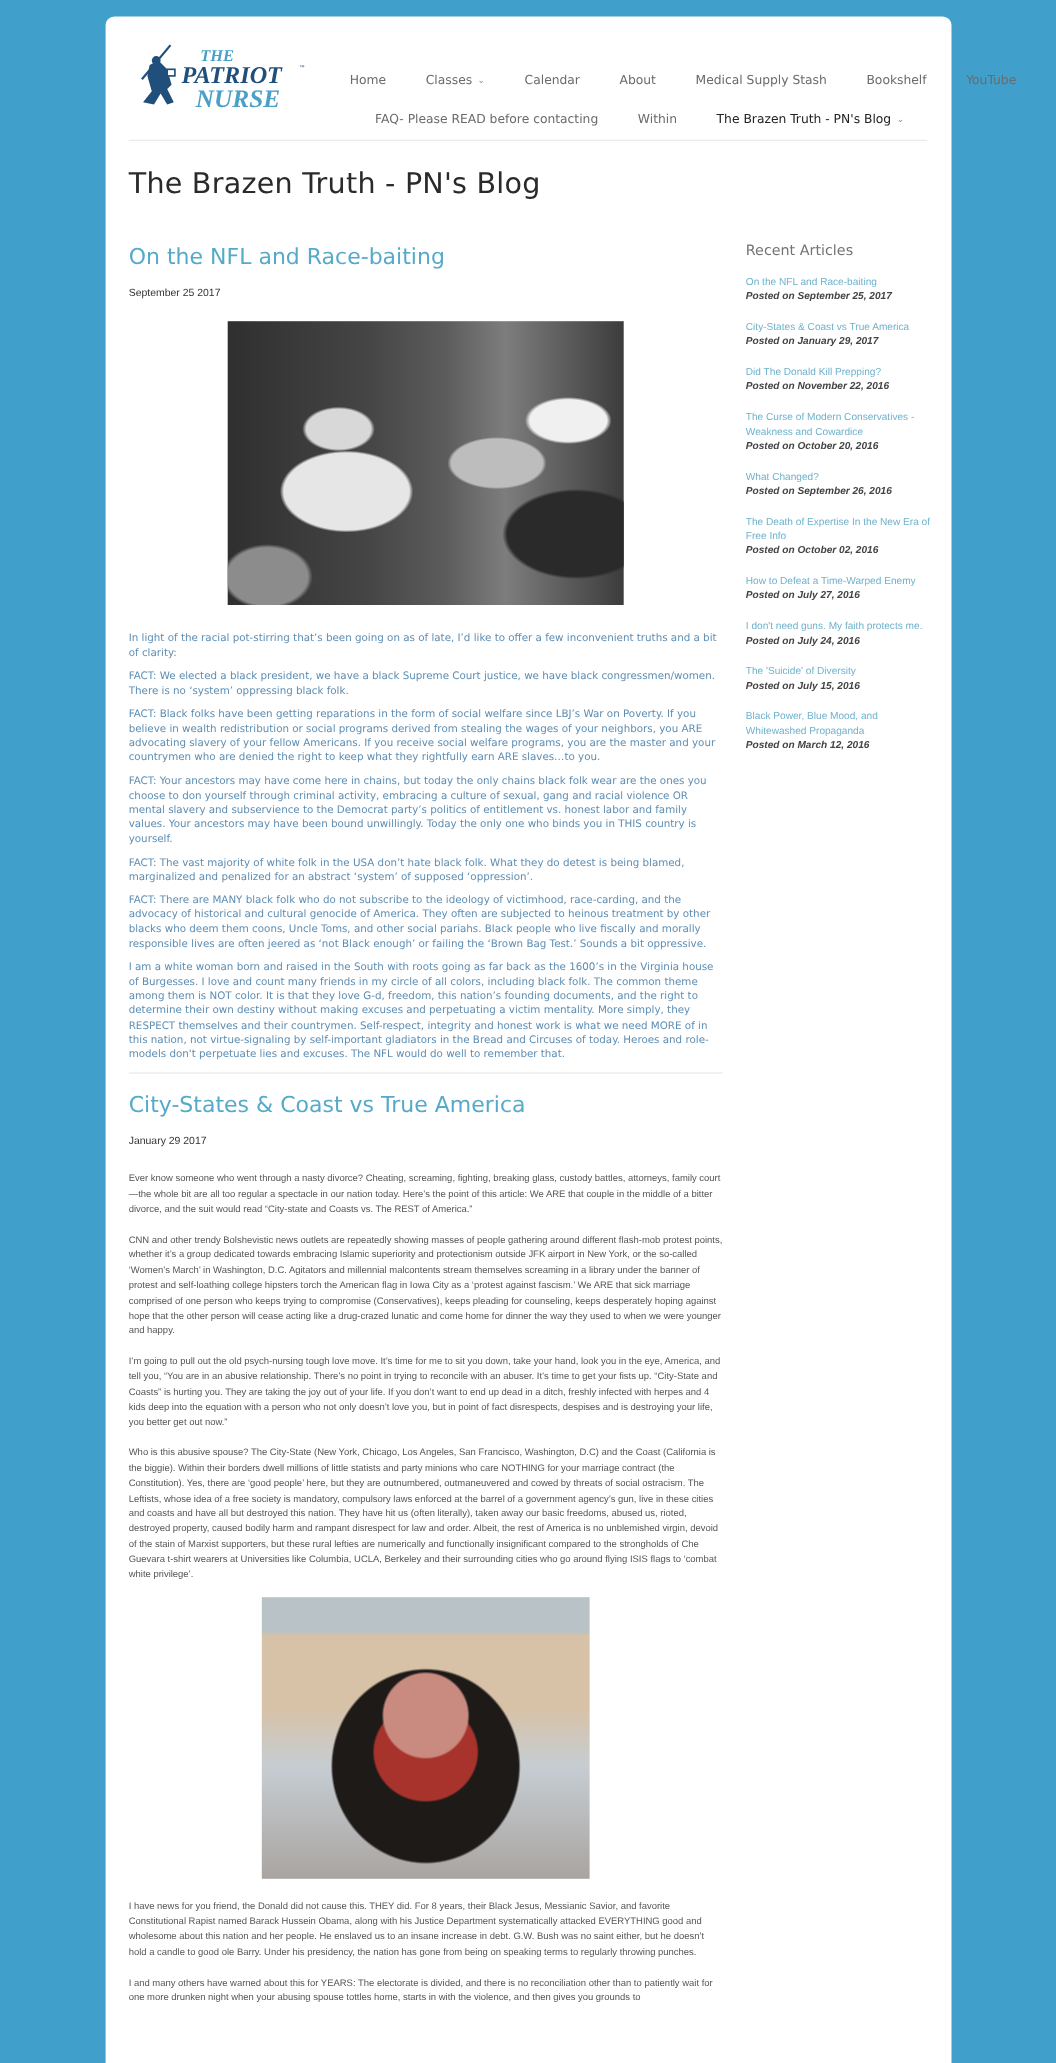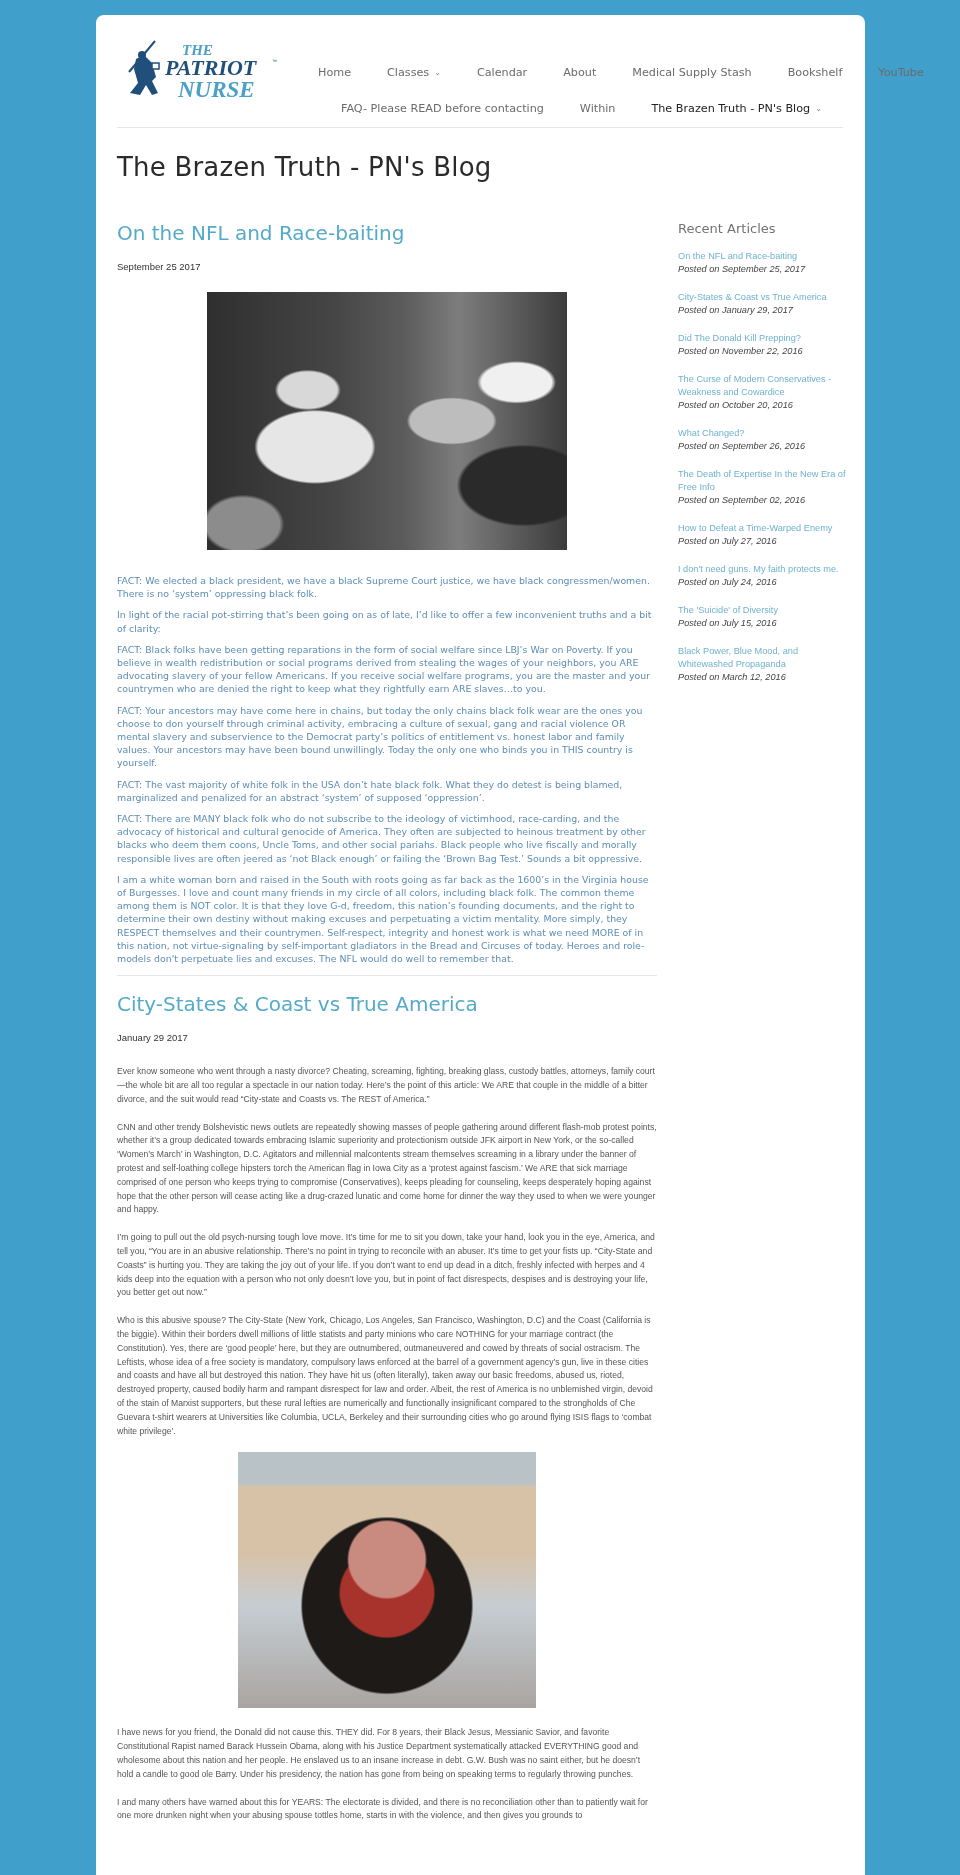--- a/index.html
+++ b/index.html
@@ -158,20 +158,21 @@
     color: #6fb2cc;
     cursor: pointer;
     display: block;
   }
   .recent-date {
     font-family: "Liberation Sans", sans-serif;
     font-style: italic;
     font-size: 9.2px;
     line-height: 13px;
     color: #444;
+    font-weight: bold;
   }
 </style>
 </head>
 <body>
 
 <div class="card">
 
   <div class="logo">
     <svg width="160" height="68" viewBox="0 0 160 68">
 
@@ -208,22 +209,22 @@
 
   <main class="main">
 
     <article>
       <h2 class="post-title">On the NFL and Race-baiting</h2>
       <div class="post-date">September 25 2017</div>
       <div class="post-image-wrap">
         <div class="img1" title="Black and white photograph of a young woman in a striped dress and hat standing by a vintage car while men load bundles"></div>
       </div>
       <div class="post-body">
+        <p>In light of the racial pot-stirring that’s been going on as of late, I’d like to offer a few inconvenient truths and a bit of clarity:</p>
         <p>FACT: We elected a black president, we have a black Supreme Court justice, we have black congressmen/women.  There is no ‘system’ oppressing black folk.</p>
-        <p>In light of the racial pot-stirring that’s been going on as of late, I’d like to offer a few inconvenient truths and a bit of clarity:</p>
         <p>FACT: Black folks have been getting reparations in the form of social welfare since LBJ’s War on Poverty.  If you believe in wealth redistribution or social programs derived from stealing the wages of your neighbors, you ARE advocating slavery of your fellow Americans.  If you receive social welfare programs, you are the master and your countrymen who are denied the right to keep what they rightfully earn ARE slaves…to you.</p>
         <p>FACT: Your ancestors may have come here in chains, but today the only chains black folk wear are the ones you choose to don yourself through criminal activity, embracing a culture of sexual, gang and racial violence OR mental slavery and subservience to the Democrat party’s politics of entitlement vs. honest labor and family values.  Your ancestors may have been bound unwillingly.  Today the only one who binds you in THIS country is yourself.</p>
         <p>FACT: The vast majority of white folk in the USA don’t hate black folk.  What they do detest is being blamed, marginalized and penalized for an abstract ‘system’ of supposed ‘oppression’.</p>
         <p>FACT:  There are MANY black folk who do not subscribe to the ideology of victimhood, race-carding, and the advocacy of historical and cultural genocide of America.  They often are subjected to heinous treatment by other blacks who deem them coons, Uncle Toms, and other social pariahs.  Black people who live fiscally and morally responsible lives are often jeered as ‘not Black enough’ or failing the ‘Brown Bag Test.’  Sounds a bit oppressive.</p>
         <p>I am a white woman born and raised in the South with roots going as far back as the 1600’s in the Virginia house of Burgesses.  I love and count many friends in my circle of all colors, including black folk.  The common theme among them is NOT color.  It is that they love G-d, freedom, this nation’s founding documents, and the right to determine their own destiny without making excuses and perpetuating a victim mentality.  More simply, they RESPECT themselves and their countrymen.  Self-respect, integrity and honest work is what we need MORE of in this nation, not virtue-signaling by self-important gladiators in the Bread and Circuses of today.  Heroes and role-models don't perpetuate lies and excuses.  The NFL would do well to remember that.</p>
       </div>
     </article>
 
     <div class="post-divider"></div>
 
@@ -263,21 +264,21 @@
     <div class="recent-item">
       <a class="recent-link">The Curse of Modern Conservatives - Weakness and Cowardice</a>
       <div class="recent-date">Posted on October 20, 2016</div>
     </div>
     <div class="recent-item">
       <a class="recent-link">What Changed?</a>
       <div class="recent-date">Posted on September 26, 2016</div>
     </div>
     <div class="recent-item">
       <a class="recent-link">The Death of Expertise In the New Era of Free Info</a>
-      <div class="recent-date">Posted on September 02, 2016</div>
+      <div class="recent-date">Posted on October 02, 2016</div>
     </div>
     <div class="recent-item">
       <a class="recent-link">How to Defeat a Time-Warped Enemy</a>
       <div class="recent-date">Posted on July 27, 2016</div>
     </div>
     <div class="recent-item">
       <a class="recent-link">I don't need guns. My faith protects me.</a>
       <div class="recent-date">Posted on July 24, 2016</div>
     </div>
     <div class="recent-item">

